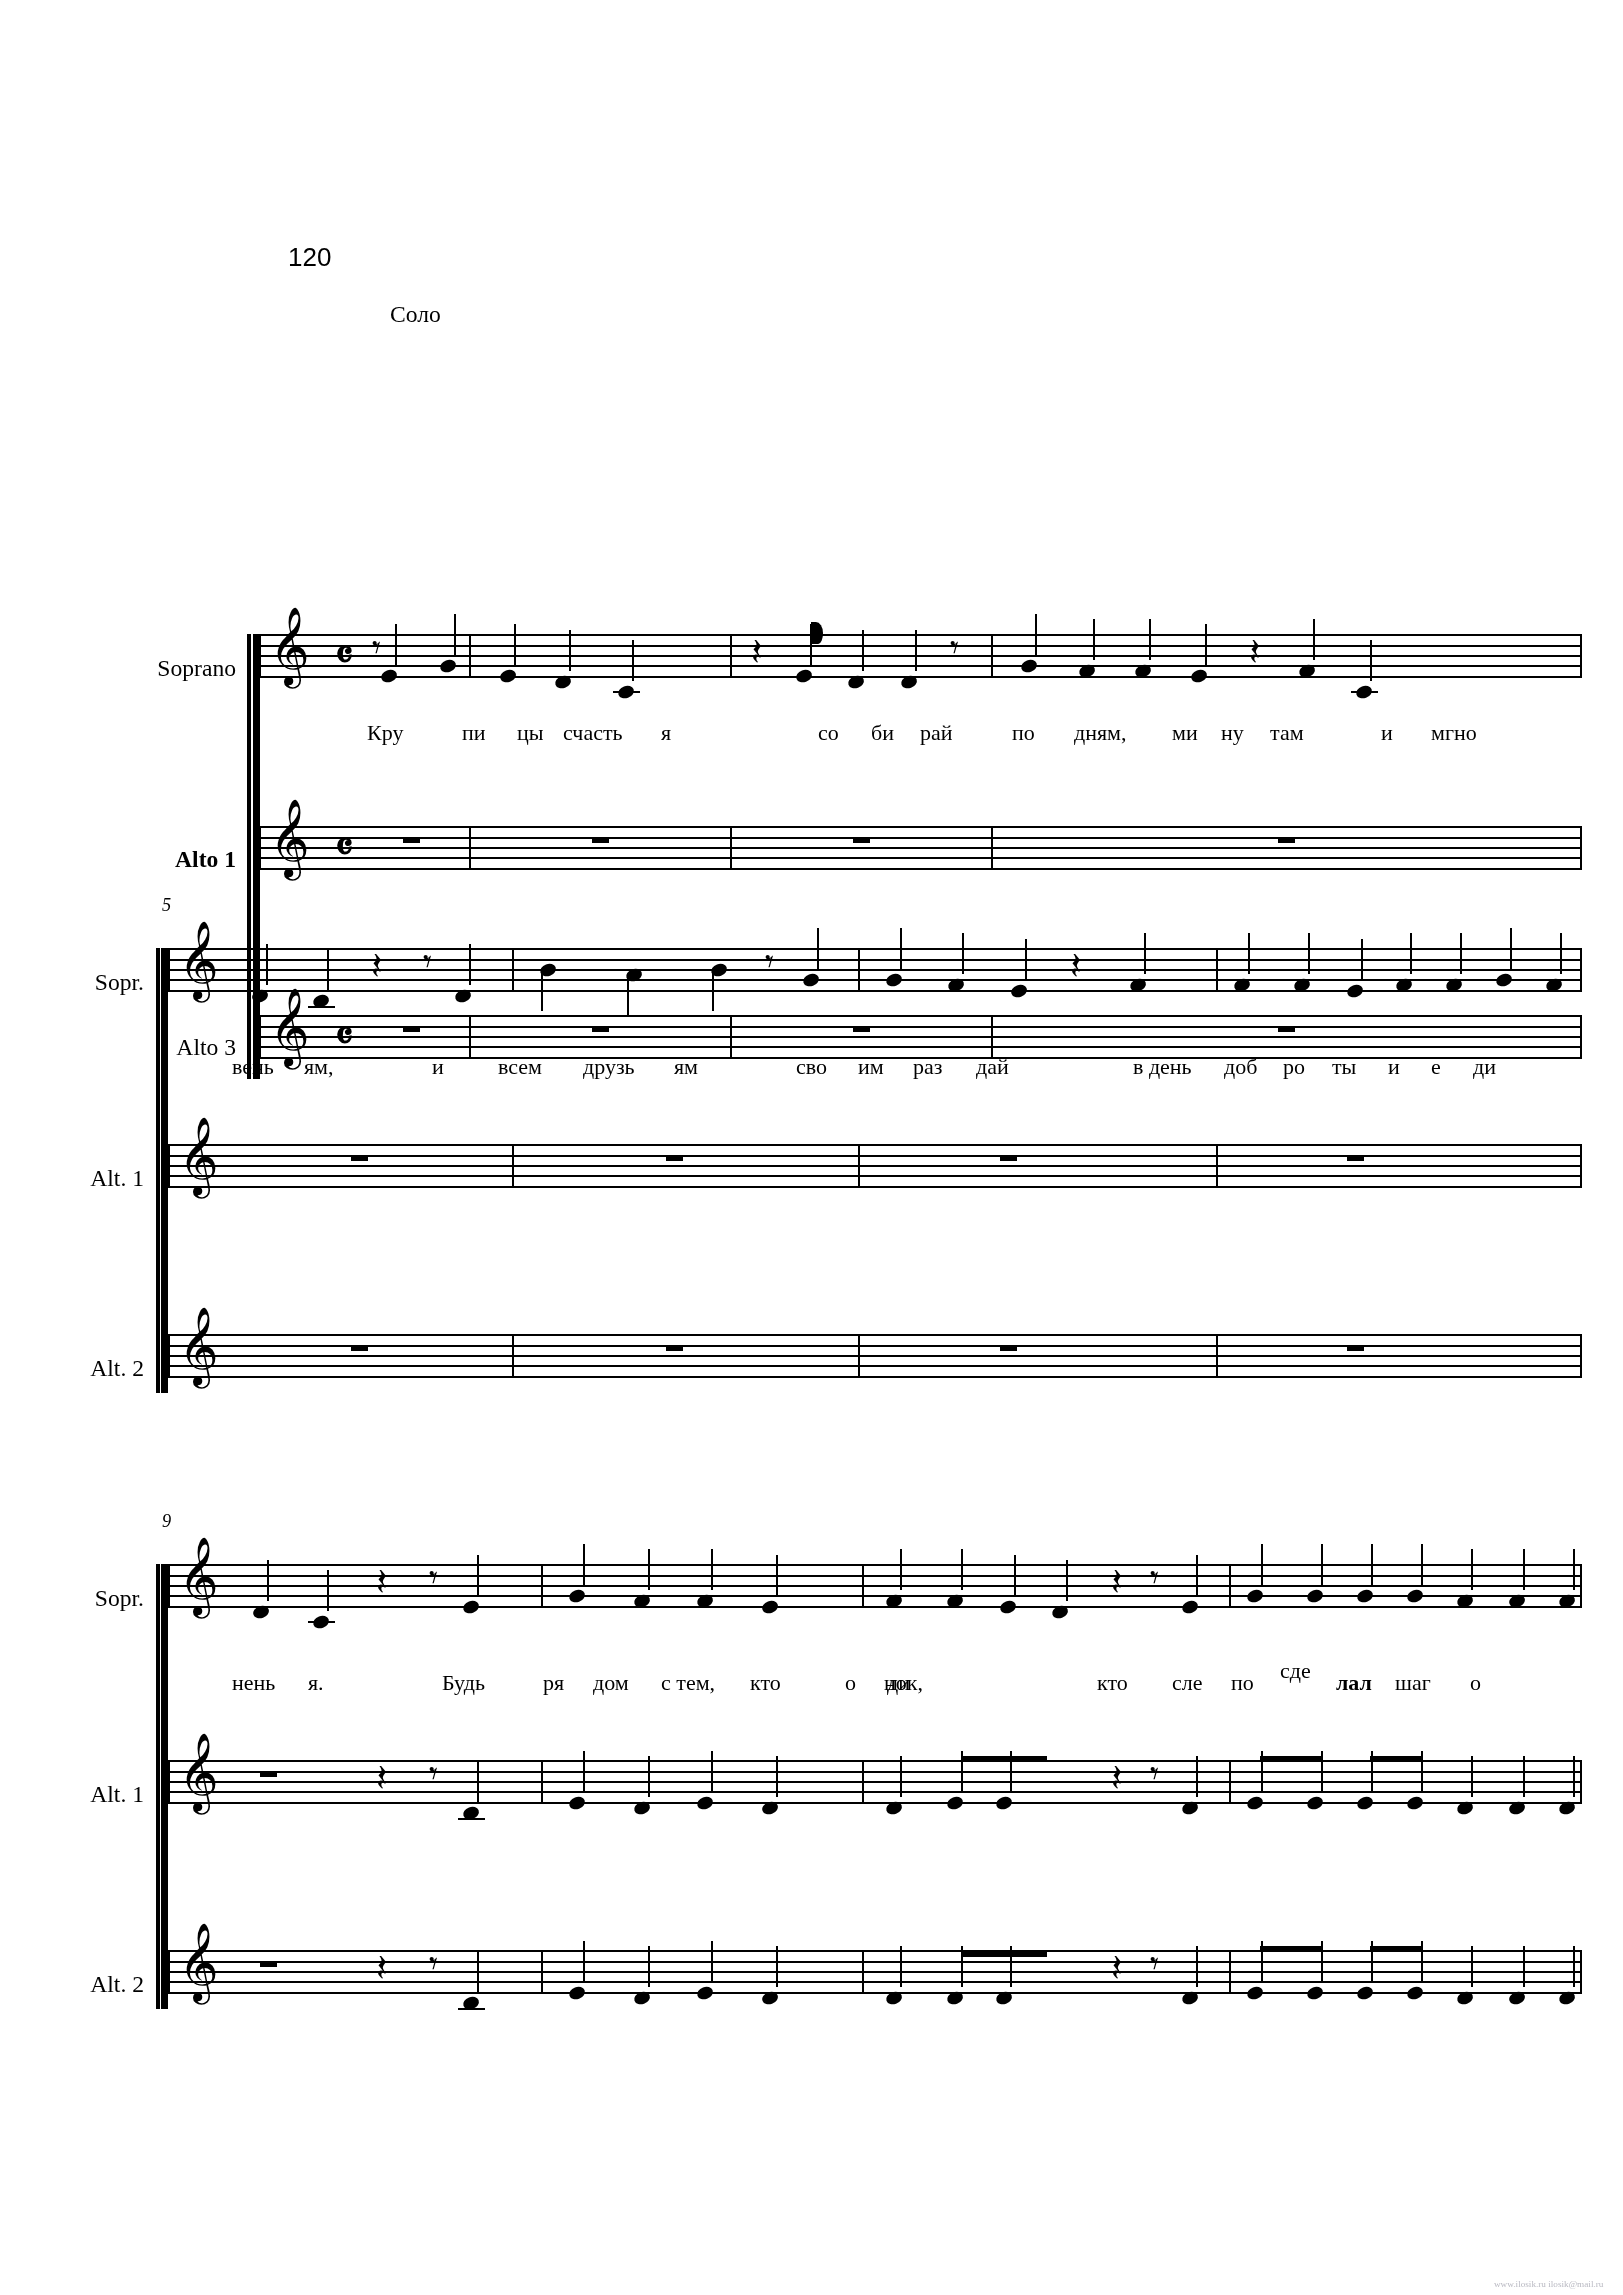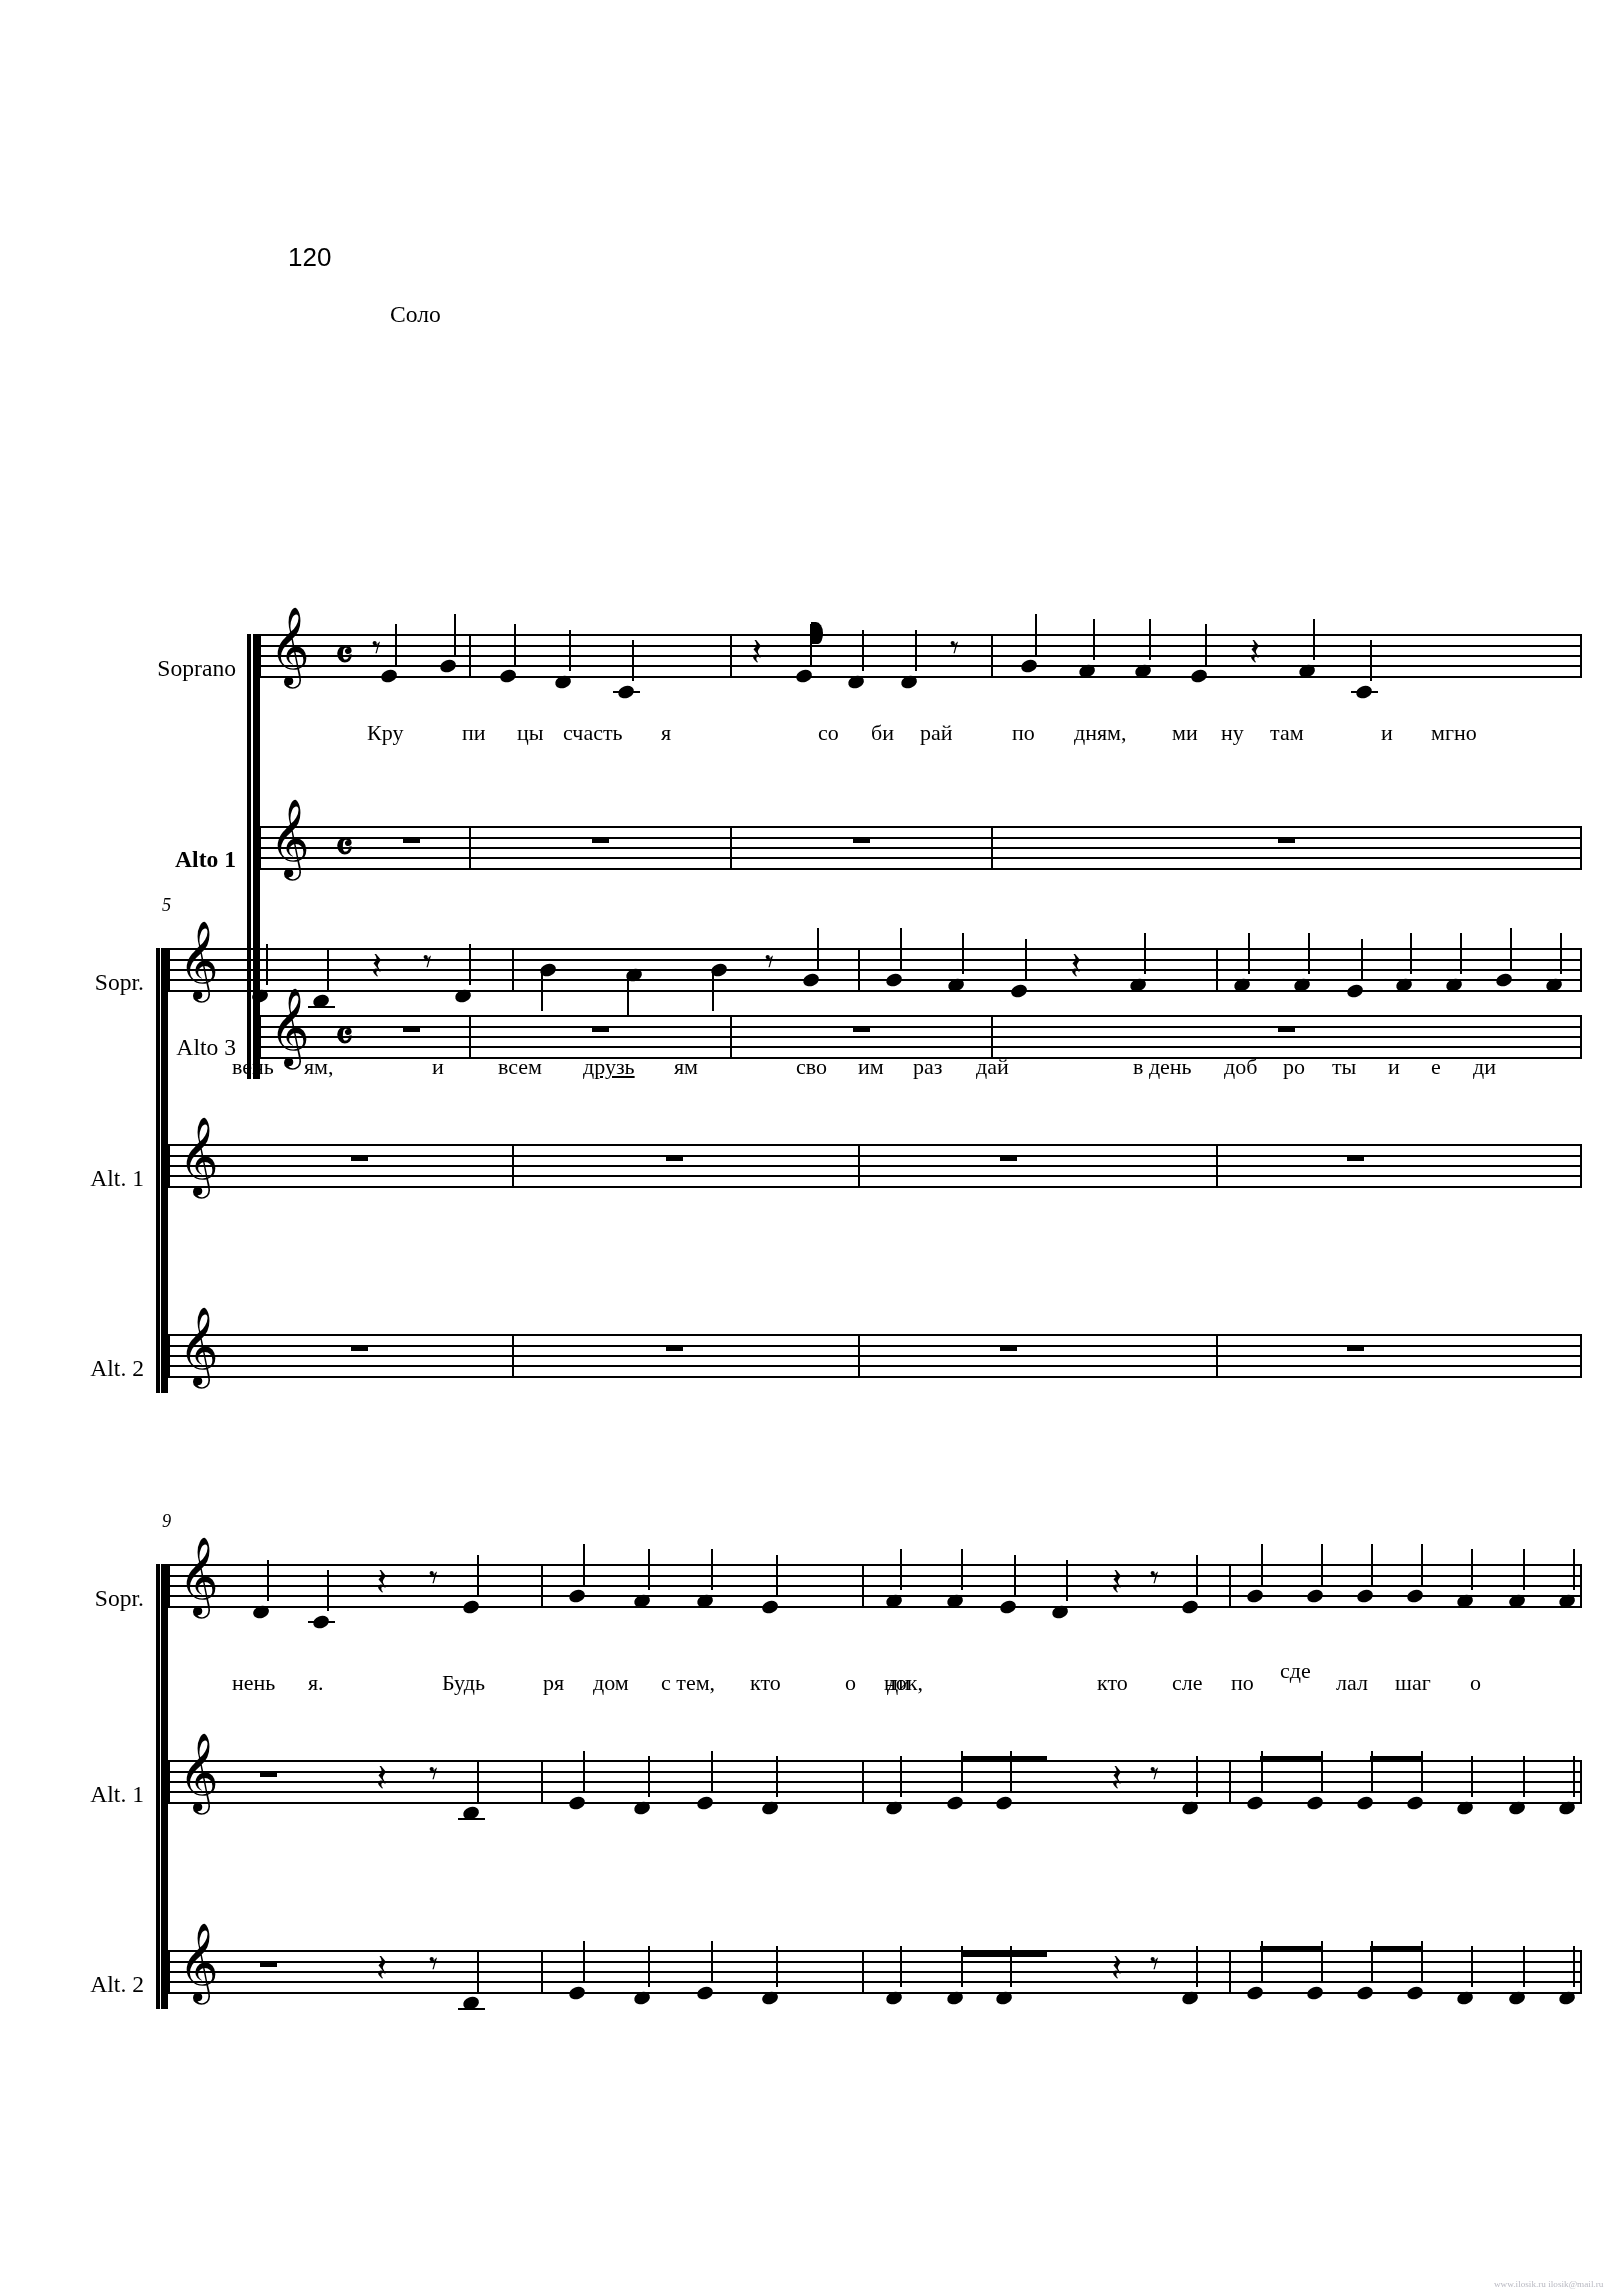--- a/index.html
+++ b/index.html
@@ -495,21 +495,21 @@
           <span class="head"></span>
           <span class="stem up"></span>
         </div>
     </div>
 
     <div>
       <div class="lyric" style="left:232px; top:164px;">вень</div>
       <div class="lyric" style="left:304px; top:164px;">ям,</div>
       <div class="lyric" style="left:432px; top:164px;">и</div>
       <div class="lyric" style="left:498px; top:164px;">всем</div>
-      <div class="lyric" style="left:583px; top:164px;text-decoration:underline;">друзь</div>
+      <div class="lyric" style="left:583px; top:164px;">друзь</div>
       <div class="lyric" style="left:674px; top:164px;">ям</div>
       <div class="lyric" style="left:796px; top:164px;">сво</div>
       <div class="lyric" style="left:858px; top:164px;">им</div>
       <div class="lyric" style="left:913px; top:164px;">раз</div>
       <div class="lyric" style="left:976px; top:164px;">дай</div>
       <div class="lyric" style="left:1133px; top:164px;">в день</div>
       <div class="lyric" style="left:1224px; top:164px;">доб</div>
       <div class="lyric" style="left:1283px; top:164px;">ро</div>
       <div class="lyric" style="left:1332px; top:164px;">ты</div>
       <div class="lyric" style="left:1388px; top:164px;">и</div>
@@ -672,21 +672,21 @@
       <div class="lyric" style="left:593px; top:164px;">дом</div>
       <div class="lyric" style="left:661px; top:164px;">с тем,</div>
       <div class="lyric" style="left:750px; top:164px;">кто</div>
       <div class="lyric" style="left:845px; top:164px;">о</div>
       <div class="lyric" style="left:887px; top:164px;">ди</div>
       <div class="lyric" style="left:884px; top:164px;">нок,</div>
       <div class="lyric" style="left:1097px; top:164px;">кто</div>
       <div class="lyric" style="left:1172px; top:164px;">сле</div>
       <div class="lyric" style="left:1231px; top:164px;">по</div>
       <div class="lyric" style="left:1280px; top:152px;">сде</div>
-      <div class="lyric" style="left:1336px; top:164px;">лал</div>
+      <div class="lyric" style="left:1336px; top:164px;font-weight:bold;">лал</div>
       <div class="lyric" style="left:1395px; top:164px;">шаг</div>
       <div class="lyric" style="left:1470px; top:164px;">о</div>
     </div>
 
     <div class="staff" style="left:168px; top:254px; width:1414px;">
       <div class="line l0"></div>
         <div class="line l1"></div>
         <div class="line l2"></div>
         <div class="line l3"></div>
         <div class="line l4"></div>

